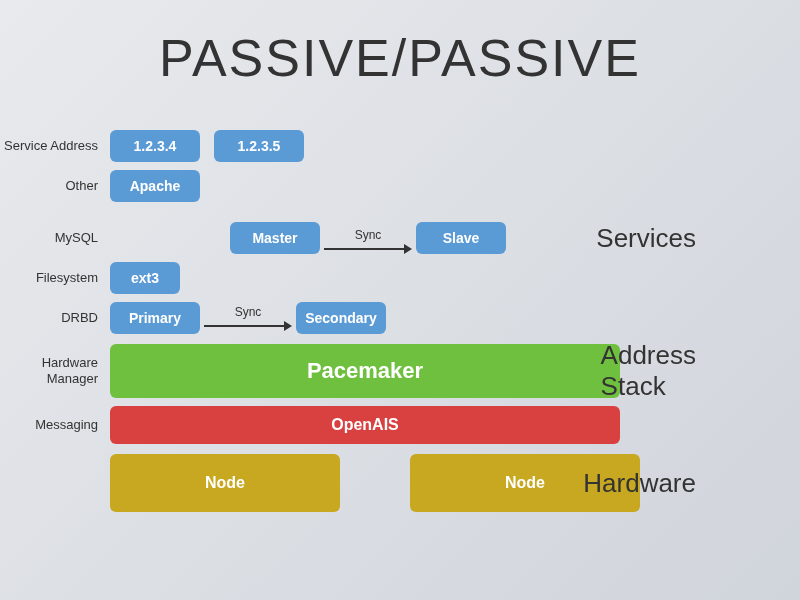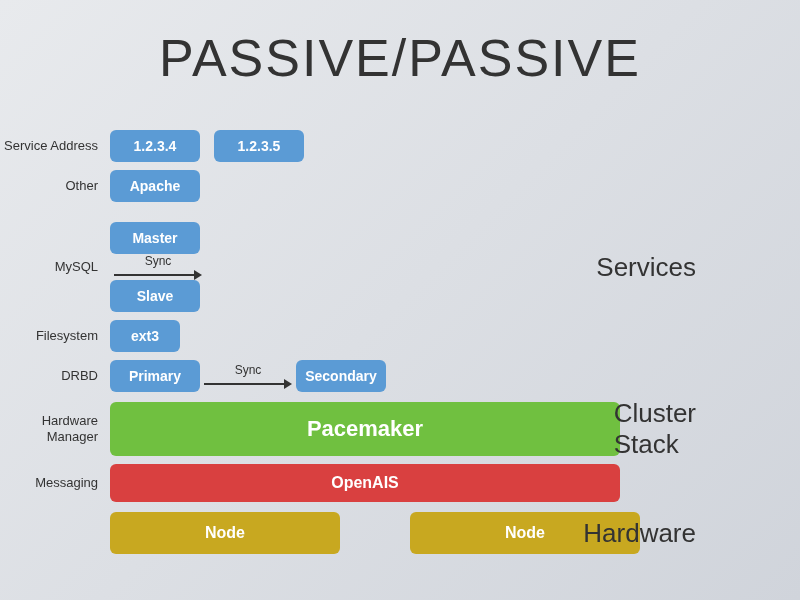--- a/index.html
+++ b/index.html
@@ -95,21 +95,21 @@
       text-align: center;
       width: 510px;
     }
 
     
     .box-yellow {
       background: #c8a820;
       color: white;
       font-size: 16px;
       font-weight: 600;
-      padding: 12px 0;
+      padding: 20px 0;
       border-radius: 6px;
       text-align: center;
     }
 
     .arrow-line {
       display: flex;
       align-items: center;
     }
 
     .arrow-line .line {
@@ -154,21 +154,21 @@
 
     <div class="row" style="margin-bottom:20px;">
       <div class="row-label">Other</div>
       <div class="row-content">
         <div class="box-blue">Apache</div>
       </div>
     </div>
 
     <div class="row" style="margin-bottom:8px; position:relative;">
       <div class="row-label">MySQL</div>
-      <div class="row-content" style="display:flex;align-items:flex-start;flex-direction:column;">
+      <div class="row-content" style="display:flex;align-items:flex-end;">
         <div style="width:120px;"></div>
         <div class="box-blue">Master</div>
         <div style="display:flex;align-items:center;flex-direction:column;padding:0 4px;">
           <span style="font-size:12px;color:#333;margin-bottom:2px;">Sync</span>
           <div class="arrow-line">
             <div class="line" style="width:80px;"></div>
             <div class="arrowhead"></div>
           </div>
         </div>
         <div class="box-blue">Slave</div>
@@ -203,21 +203,21 @@
     <div class="row" style="margin-bottom:8px;position:relative;">
       <div class="row-label" style="line-height:1.2;">
         <span>Hardware</span><br>
         <span>Manager</span>
       </div>
       <div class="row-content">
         <div class="box-green">Pacemaker</div>
       </div>
       <div style="position:absolute;right:20px;top:50%;transform:translateY(-50%);">
         <div class="cluster-stack-label">
-          <span>Cluster</span><br>
+          <span>Address</span><br>
           <span>Stack</span>
         </div>
       </div>
     </div>
 
     <div class="row" style="margin-bottom:10px;">
       <div class="row-label">Messaging</div>
       <div class="row-content">
         <div class="box-red">OpenAIS</div>
       </div>

